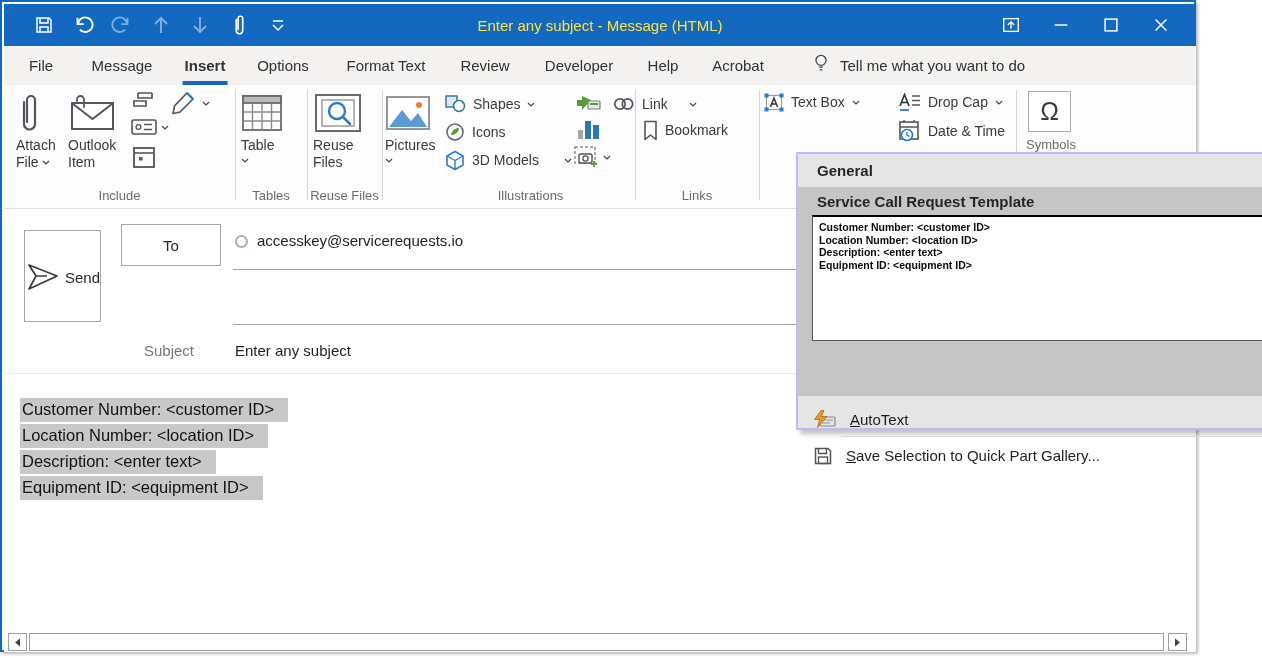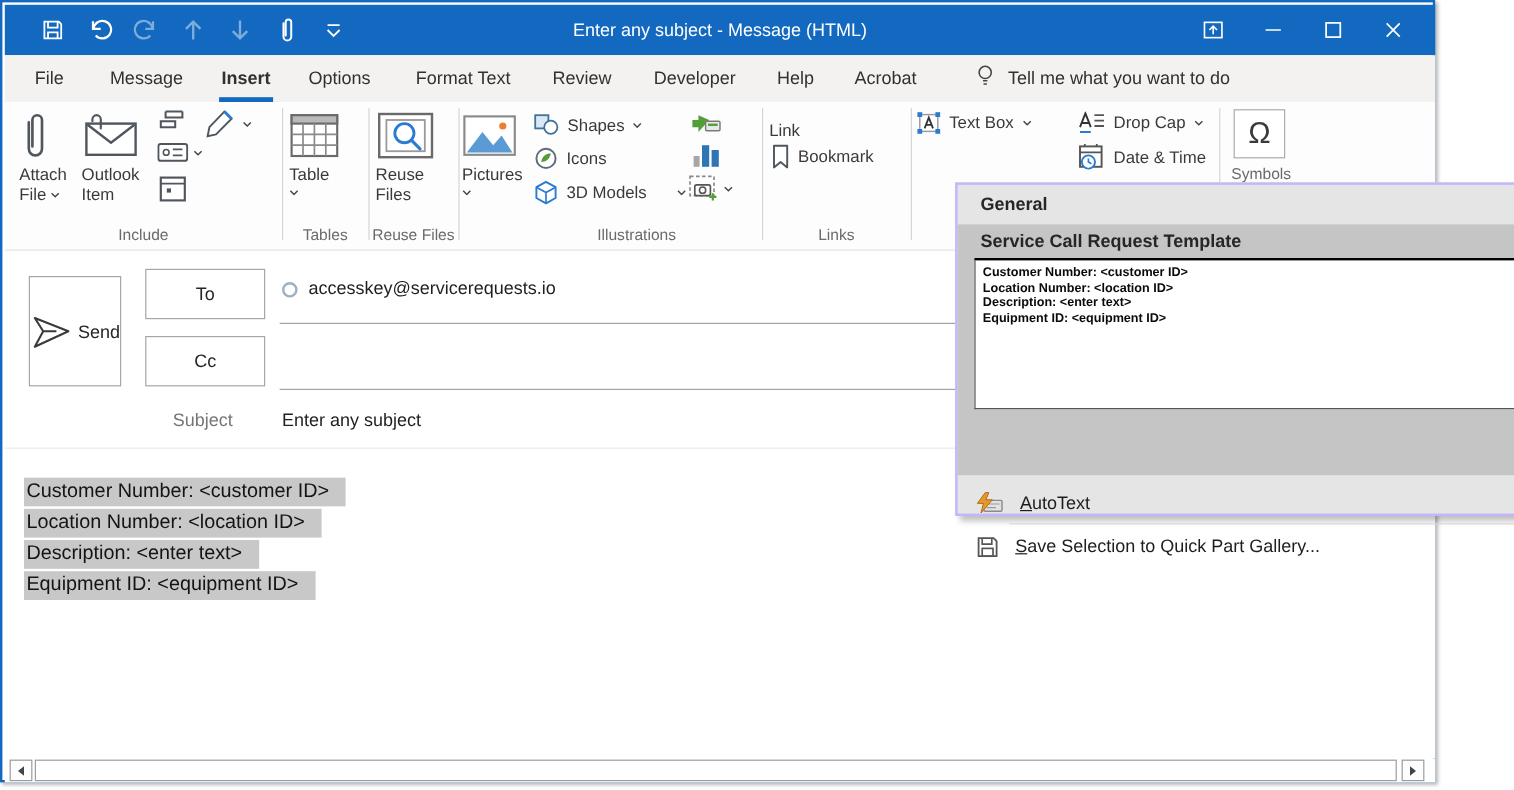--- a/index.html
+++ b/index.html
@@ -10,21 +10,21 @@
   }
 
   
   .window {
     position:absolute; left:0; top:0; width:1196px; height:652px;
     border:2px solid #1269bf; background:#fff;
     box-shadow: 2px 2px 3px rgba(0,0,0,.28);
   }
   .titlebar {
     position:absolute; left:2px; top:2px; width:1192px; height:42px;
-    background:#1269bf; color:#ffffff;
+    background:#1269bf; color:#fde047;
   }
   .qat { position:absolute; left:28px; top:0; height:42px; display:flex; align-items:center; gap:15px; }
   .qat .qbtn { width:24px; height:24px; display:flex; align-items:center; justify-content:center; }
   .dim { opacity:.45; }
   .win-title { position:absolute; left:0; right:0; top:0; height:42px; display:flex; align-items:center; justify-content:center; font-size:15px; }
   .win-controls { position:absolute; right:10px; top:0; height:42px; display:flex; align-items:center; }
   .win-controls .wbtn { width:50px; height:42px; display:flex; align-items:center; justify-content:center; }
 
   
   .tabrow { position:absolute; left:2px; top:44px; width:1192px; height:39px; background:#f3f2f1; }
@@ -331,21 +331,21 @@
             <rect x="6" y="9" width="13" height="9" rx="1.5" fill="#fff" stroke="#555" stroke-width="1.4"></rect>
             <circle cx="12.5" cy="13.5" r="2.6" fill="none" stroke="#555" stroke-width="1.3"></circle>
             <path d="M21 16 v6 M18 19 h6" stroke="#549e39" stroke-width="1.8"></path>
           </svg>
         <svg width="8" height="5" viewBox="0 0 8 5">
             <path d="M1 1 L4 4 L7 1" fill="none" stroke="#444" stroke-width="1.2"></path>
           </svg>
       </div>
       <div class="glabel" style="left:364px; width:253px;margin-left:36px;">Illustrations</div>
 
-      <div class="rowbtn" style="left:637px; top:8px;flex-direction:column;">
+      <div class="rowbtn" style="left:609px; top:8px;">
         <svg width="22" height="16" viewBox="0 0 22 16">
             <circle cx="7" cy="8" r="5.2" fill="none" stroke="#50565e" stroke-width="1.7"></circle>
             <circle cx="14.5" cy="8" r="5.2" fill="none" stroke="#50565e" stroke-width="1.7"></circle>
           </svg>
         <span>Link</span>
         <svg style="margin-left:14px" width="8" height="5" viewBox="0 0 8 5">
             <path d="M1 1 L4 4 L7 1" fill="none" stroke="#444" stroke-width="1.2"></path>
           </svg>
       </div>
       <div class="rowbtn" style="left:639px; top:34px;">
@@ -399,23 +399,20 @@
 
     <div class="compose">
       <div class="send-btn">
         <svg width="36" height="28" viewBox="0 0 36 28">
             <path d="M4 26 L32 13 L4 2 L11 13 Z M11 13 L22 13" fill="none" stroke="#3b3a39" stroke-width="1.7" stroke-linejoin="round"></path>
           </svg>
         <span>Send</span>
       </div>
       <div class="field-btn" style="top:15px;">
           <span>To</span>
-        </div>
-      <div class="field-btn" style="top:71px;">
-          <span>Cc</span>
         </div>
       <div class="fline" style="top:60px;"></div>
       <div class="fline" style="top:115px;"></div>
       <span class="presence"></span>
       <span class="to-value">accesskey@servicerequests.io</span>
       <span class="subj-label">Subject</span>
       <span class="subj-value">Enter any subject</span>
     </div>
 
     <div class="msgbody">

